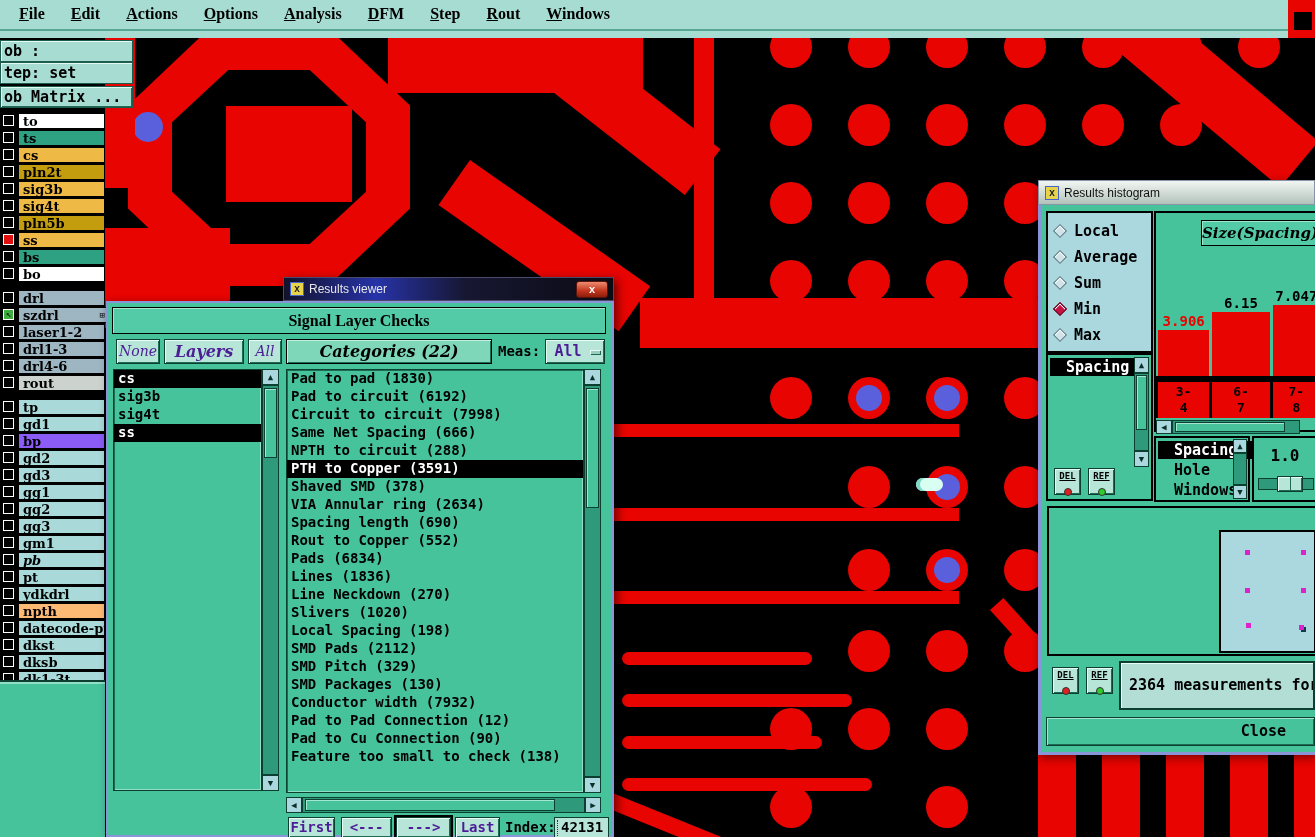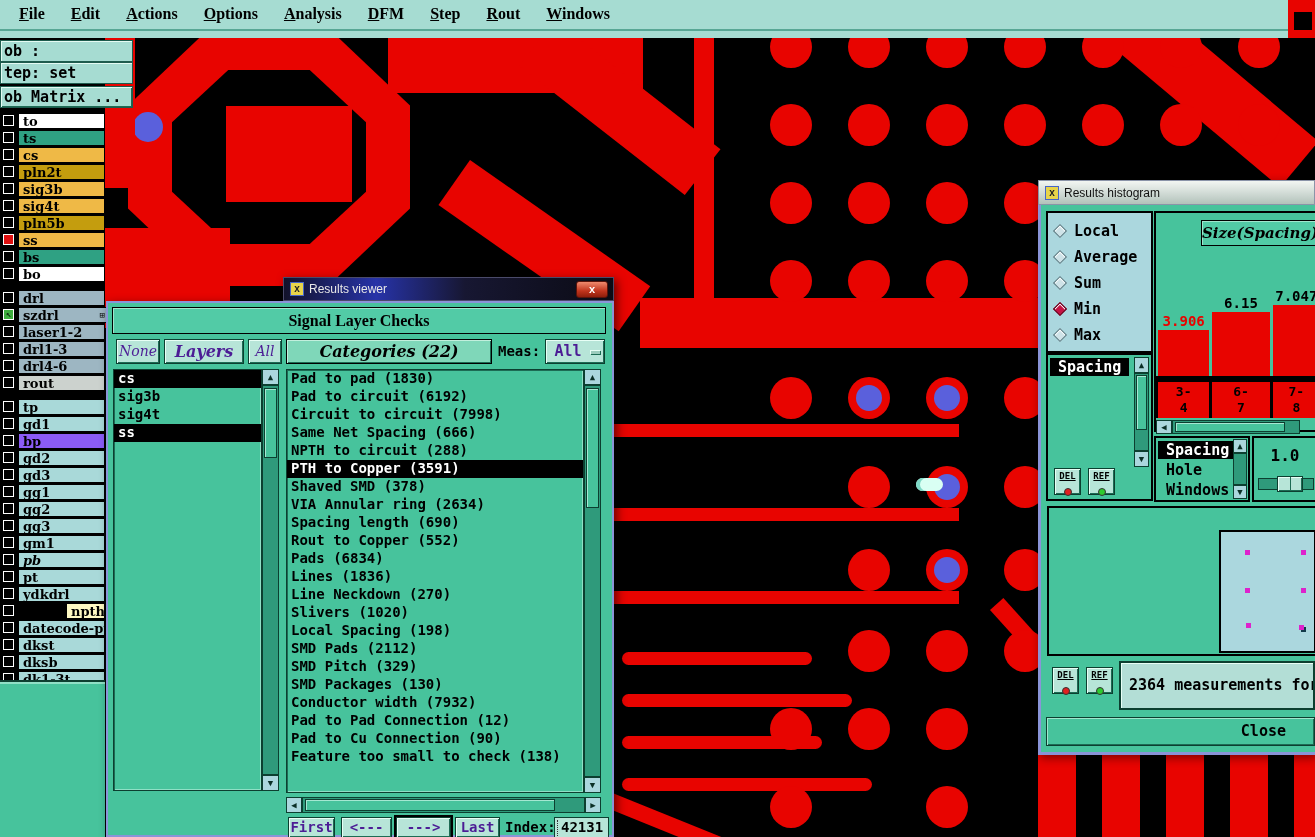--- a/index.html
+++ b/index.html
@@ -126,21 +126,21 @@
   .panel{position:absolute;border:2px solid #000;background:var(--teal);}
   #hg-radios{left:5px;top:6px;width:107px;height:142px;background:var(--blue);padding-top:5px;}
   .radio-row{display:flex;align-items:center;height:26px;padding-left:7px;}
   .diamond{width:10px;height:10px;transform:rotate(45deg);background:#cfe3e8;
     border:1px solid #55767e;box-shadow:inset 1px 1px 0 #fff;margin-right:9px;flex:0 0 10px;}
   .diamond.sel{background:#c51444;border-color:#5a0a20;}
   .radio-label{font:bold 15px "DejaVu Sans Mono",monospace;color:#000;}
   #hg-mpanel{left:5px;top:148px;width:107px;height:148px;}
   #hg-mlist{position:absolute;left:2px;top:2px;width:82px;}
   #hg-mscroll{position:absolute;right:2px;top:2px;width:15px;height:110px;}
-  .seltxt{font:bold 15px "DejaVu Sans Mono",monospace;color:#000;padding:0 8px;white-space:nowrap;}
+  .seltxt{font:bold 15px "DejaVu Sans Mono",monospace;color:#000;padding:0 16px;white-space:nowrap;}
   .seltxt.sel{background:#000;color:#fff;}
   .mini-btn{position:absolute;width:27px;height:27px;background:var(--tealLight);border:1px solid #0c3f30;
     box-shadow:inset 1px 1px 0 #e8fff6,inset -1px -1px 0 #1d6b54;text-align:center;}
   .mini-btn .lbl{font:bold 9px/10px "DejaVu Sans Mono",monospace;display:block;margin-top:2px;
     text-decoration:underline;}
   .mini-btn .dot{display:inline-block;width:8px;height:8px;border-radius:50%;margin-top:1px;
     border:1px solid #333;}
   .dot.red{background:#e02020;} .dot.green{background:#2ecc2e;}
   #hg-chart{left:113px;top:6px;width:164px;height:221px;}
   #hg-chart-title{position:absolute;left:45px;top:7px;width:116px;height:26px;background:#52cba6;
@@ -409,21 +409,21 @@
           <div class="layer-row">
             <span class="chk"></span>
             <span class="layer-name" style="background: rgb(169, 217, 217);">pt</span>
           </div>
           <div class="layer-row">
             <span class="chk"></span>
             <span class="layer-name" style="background: rgb(169, 217, 217);">ydkdrl</span>
           </div>
           <div class="layer-row">
             <span class="chk"></span>
-            <span class="layer-name" style="background: #fef9c3; margin-left: 48px;">npth</span>
+            <span class="layer-name" style="background: #fdba74;">npth</span>
           </div>
           <div class="layer-row">
             <span class="chk"></span>
             <span class="layer-name" style="background: rgb(169, 217, 217);">datecode-pt</span>
           </div>
           <div class="layer-row">
             <span class="chk"></span>
             <span class="layer-name" style="background: rgb(169, 217, 217);">dkst</span>
           </div>
           <div class="layer-row">

